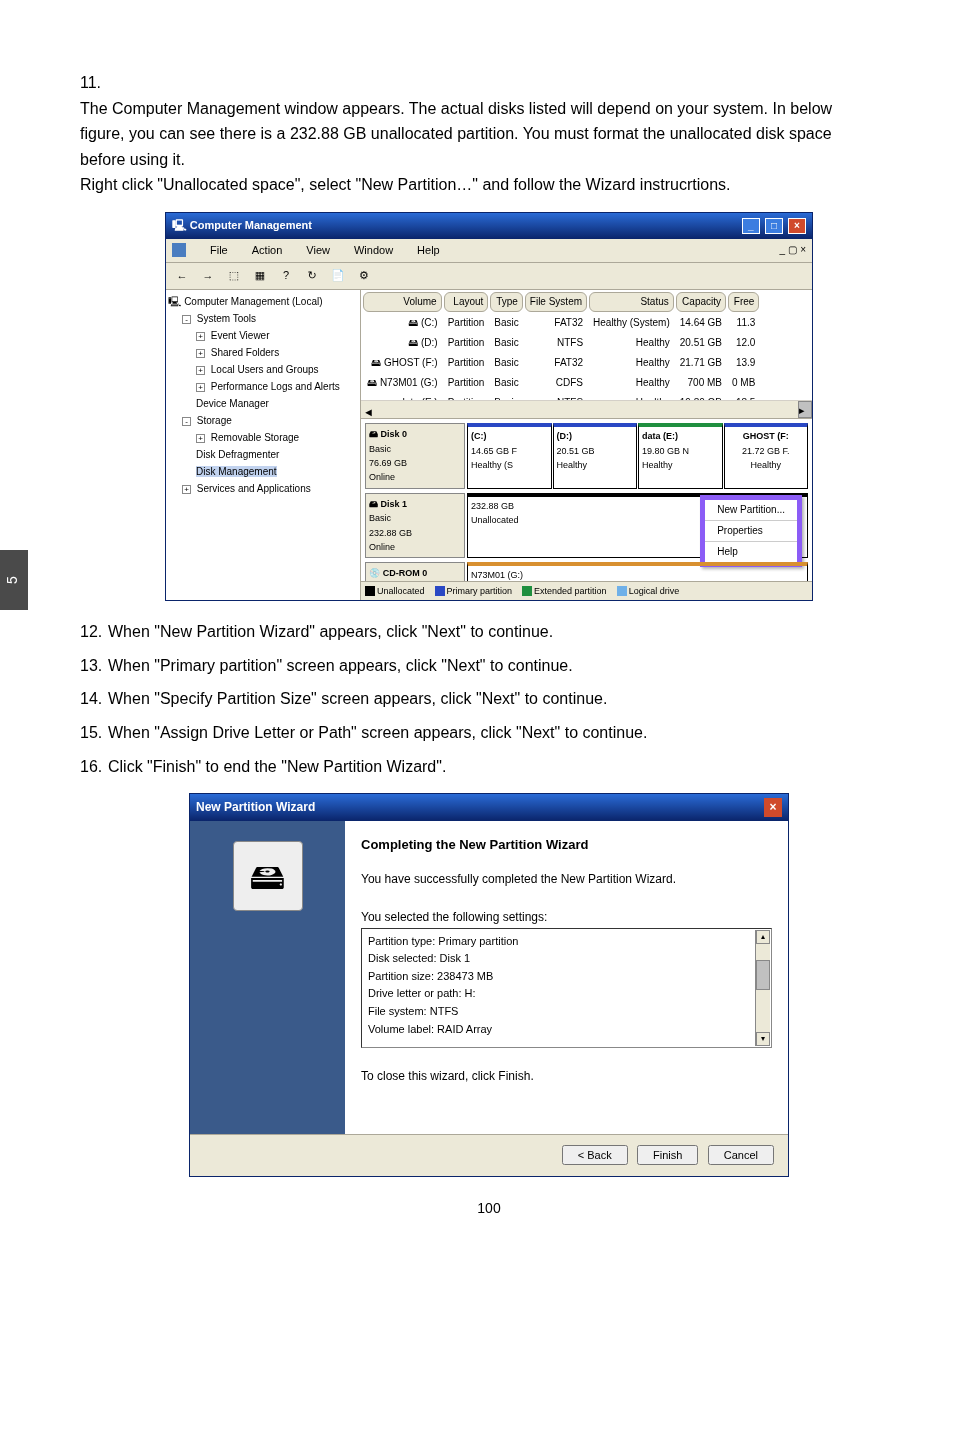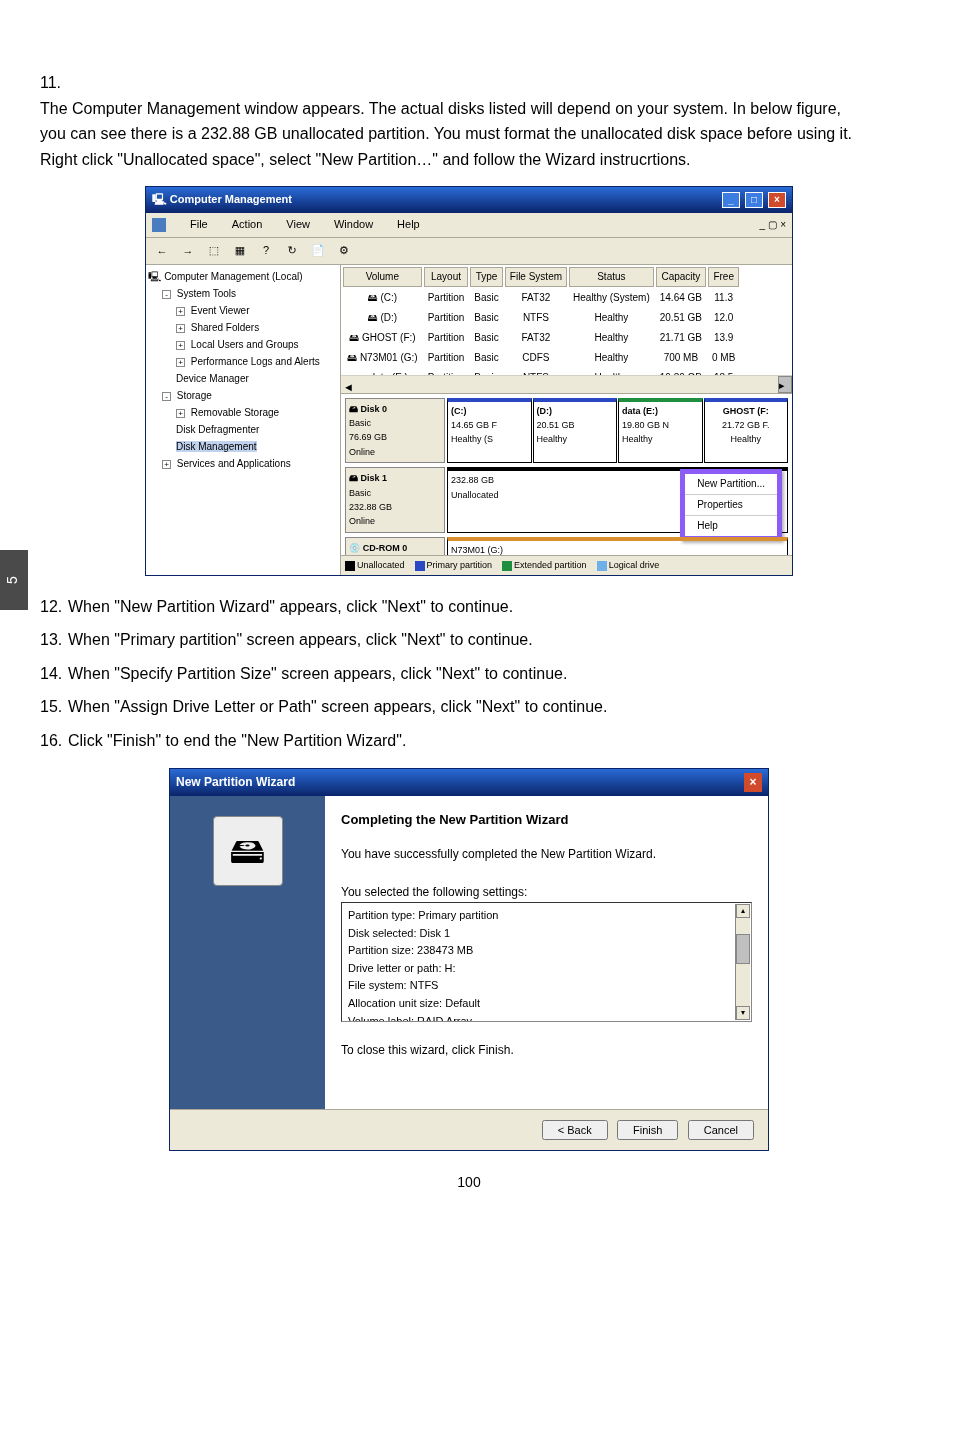--- a/index.html
+++ b/index.html
@@ -24,20 +24,21 @@
     text-align: center;
     font-size: 14px;
     padding: 10px 4px;
     transform: rotate(180deg);
   }
   .content {
     padding: 70px 56px 30px 40px;
     font-size: 16px;
     color: #000;
     line-height: 1.6;
+    margin-left: 40px;
   }
   ol.steps {
     list-style: none;
     padding: 0;
     margin: 0;
   }
   ol.steps > li { margin-bottom: 8px; }
   .step-num { display: inline-block; width: 28px; vertical-align: top; }
   .step-txt { display: inline-block; width: calc(100% - 32px); vertical-align: top; }
   .cm-window {
@@ -95,21 +96,21 @@
     padding: 4px 2px;
     overflow: hidden;
     font-size: 10px;
   }
   .cm-tree ul { list-style: none; margin: 0; padding-left: 14px; }
   .cm-tree li { margin: 1px 0; white-space: nowrap; }
   .tree-exp { display:inline-block; width:9px; height:9px; border:1px solid #888; text-align:center; line-height:7px; font-size:8px; margin-right:3px; background:#fff; }
   .tree-hl { background: #c1d2ee; }
   .cm-right { flex: 1; display: flex; flex-direction: column; }
   .vol-table { font-size: 10px; }
-  .vol-table th, .vol-table td { padding: 1px 4px; text-align: center; white-space: nowrap; }
+  .vol-table th, .vol-table td { padding: 1px 4px; text-align: right; white-space: nowrap; border-radius: 6px; }
   .vol-table th { background: #ece9d8; border: 1px solid #aca899; font-weight: normal; }
   .vol-scroll { height: 18px; background: #ece9d8; border-top: 1px solid #d4d0c8; position: relative; }
   .vol-scroll .sb { position:absolute; right:0; top:0; bottom:0; width:14px; background:#c0c0c0; border:1px solid #888; }
   .disk-area { flex: 1; border-top: 1px solid #aca899; padding: 4px; display: flex; flex-direction: column; gap: 4px; overflow:hidden; }
   .disk-row { display: flex; gap: 2px; }
   .disk-label {
     width: 100px; background: #ece9d8; border: 1px solid #888; padding: 3px; font-size: 9px;
   }
   .disk-parts { flex: 1; display: flex; gap: 1px; }
   .part {
@@ -367,21 +368,20 @@
         <div>You have successfully completed the New Partition Wizard.</div>
         <br>
         <div>You selected the following settings:</div>
         <div class="npw-listbox">
           <div id="npw-settings" style="padding-right:18px;">
               <div>Partition type: Primary partition</div>
               <div>Disk selected: Disk 1</div>
               <div>Partition size: 238473 MB</div>
               <div>Drive letter or path: H:</div>
               <div>File system: NTFS</div>
-              <div>Allocation unit size: Default</div>
               <div>Volume label: RAID Array</div>
             </div>
           <div class="sb">
             <div class="sb-up">▴</div>
             <div class="sb-thumb"></div>
             <div class="sb-down">▾</div>
           </div>
         </div>
         <br>
         <div>To close this wizard, click Finish.</div>

